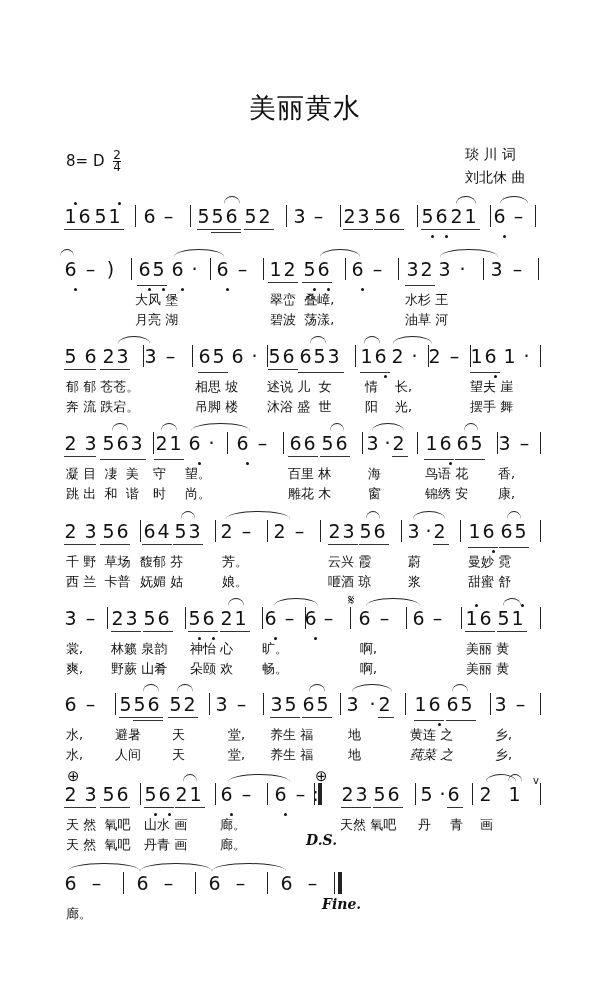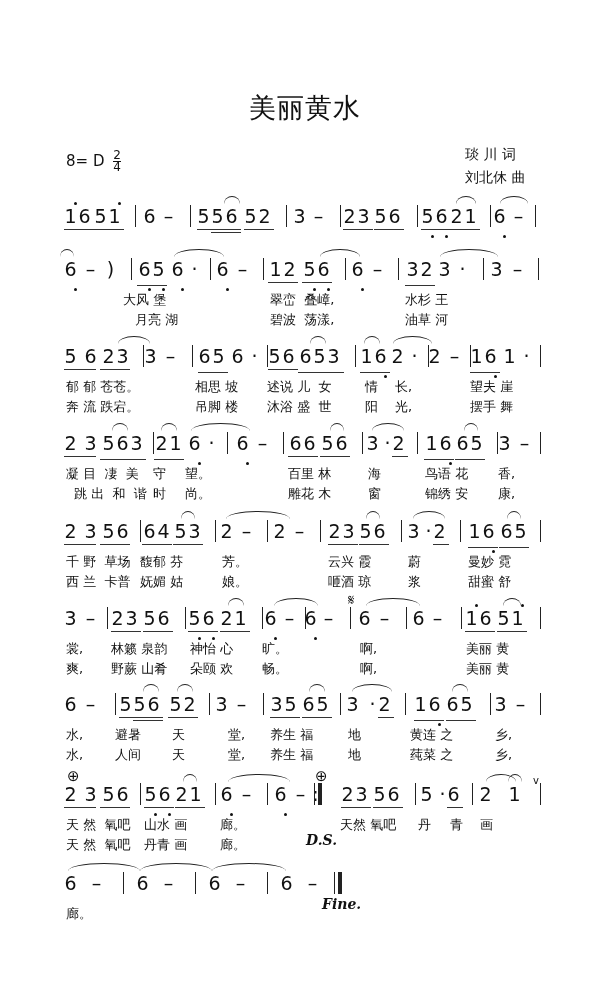--- a/index.html
+++ b/index.html
@@ -130,21 +130,21 @@
       <div class="dot" style="left: 162px; top: 30px;"></div>
       <div class="dot" style="left: 181px; top: 30px;"></div>
       <div class="dot" style="left: 226px; top: 30px;"></div>
       <div class="dot" style="left: 313px; top: 30px;"></div>
       <div class="dot" style="left: 327px; top: 30px;"></div>
       <div class="dot" style="left: 361px; top: 30px;"></div>
       <div class="arc" style="left: 60px; width: 14px; top: -9px;"></div>
       <div class="arc" style="left: 174px; width: 50px; top: -9px;"></div>
       <div class="arc" style="left: 320px; width: 40px; top: -9px;"></div>
       <div class="arc" style="left: 440px; width: 58px; top: -9px;"></div>
-      <div class="lyr" style="left: 123px; top: 34px;">大风 堡</div>
+      <div class="lyr" style="left: 135px; top: 34px;">大风 堡</div>
       <div class="lyr" style="left: 270px; top: 34px;">翠峦  叠嶂,</div>
       <div class="lyr" style="left: 405px; top: 34px;">水杉 王</div>
       <div class="lyr" style="left: 135px; top: 54px;">月亮 湖</div>
       <div class="lyr" style="left: 270px; top: 54px;">碧波  荡漾,</div>
       <div class="lyr" style="left: 405px; top: 54px;">油草 河</div>
     </div>
     <div class="row" style="top: 345px;">
       <div class="tok note" style="left: 64px; top: 0px;">5</div>
       <div class="tok note" style="left: 84px; top: 0px;">6</div>
       <div class="tok note" style="left: 102px; top: 0px;">2</div>
@@ -252,21 +252,21 @@
       <div class="arc" style="left: 330px; width: 14px; top: -9px;"></div>
       <div class="arc" style="left: 372px; width: 32px; top: -9px;"></div>
       <div class="arc" style="left: 464px; width: 14px; top: -9px;"></div>
       <div class="lyr" style="left: 66px; top: 34px;">凝 目  凄  美</div>
       <div class="lyr" style="left: 153px; top: 34px;">守</div>
       <div class="lyr" style="left: 185px; top: 34px;">望。</div>
       <div class="lyr" style="left: 288px; top: 34px;">百里 林</div>
       <div class="lyr" style="left: 368px; top: 34px;">海</div>
       <div class="lyr" style="left: 425px; top: 34px;">鸟语 花</div>
       <div class="lyr" style="left: 498px; top: 34px;">香,</div>
-      <div class="lyr" style="left: 74px; top: 54px; text-align: center;">跳 出  和  谐</div>
+      <div class="lyr" style="left: 66px; top: 54px; text-align: center;">跳 出  和  谐</div>
       <div class="lyr" style="left: 153px; top: 54px;">时</div>
       <div class="lyr" style="left: 185px; top: 54px;">尚。</div>
       <div class="lyr" style="left: 288px; top: 54px;">雕花 木</div>
       <div class="lyr" style="left: 368px; top: 54px;">窗</div>
       <div class="lyr" style="left: 425px; top: 54px;">锦绣 安</div>
       <div class="lyr" style="left: 498px; top: 54px;">康,</div>
     </div>
     <div class="row" style="top: 520px;">
       <div class="tok note" style="left: 64px; top: 0px;">2</div>
       <div class="tok note" style="left: 84px; top: 0px;">3</div>
@@ -438,21 +438,21 @@
       <div class="lyr" style="left: 270px; top: 34px;">养生 福</div>
       <div class="lyr" style="left: 348px; top: 34px;">地</div>
       <div class="lyr" style="left: 410px; top: 34px;">黄连 之</div>
       <div class="lyr" style="left: 495px; top: 34px;">乡,</div>
       <div class="lyr" style="left: 66px; top: 54px;">水,</div>
       <div class="lyr" style="left: 115px; top: 54px;">人间</div>
       <div class="lyr" style="left: 172px; top: 54px;">天</div>
       <div class="lyr" style="left: 228px; top: 54px;">堂,</div>
       <div class="lyr" style="left: 270px; top: 54px;">养生 福</div>
       <div class="lyr" style="left: 348px; top: 54px;">地</div>
-      <div class="lyr" style="left: 410px; top: 54px;">莼菜 之</div>
+      <div class="lyr" style="left: 410px; top: 54px; font-style: italic;">莼菜 之</div>
       <div class="lyr" style="left: 495px; top: 54px;">乡,</div>
     </div>
     <div class="row" style="top: 783px;">
       <div class="tok note" style="left: 64px; top: 0px;">2</div>
       <div class="tok note" style="left: 84px; top: 0px;">3</div>
       <div class="tok note" style="left: 102px; top: 0px;">5</div>
       <div class="tok note" style="left: 116px; top: 0px;">6</div>
       <div class="bar" style="left: 140px; top: 0px;"></div>
       <div class="tok note" style="left: 144px; top: 0px;">5</div>
       <div class="tok note" style="left: 158px; top: 0px;">6</div>

